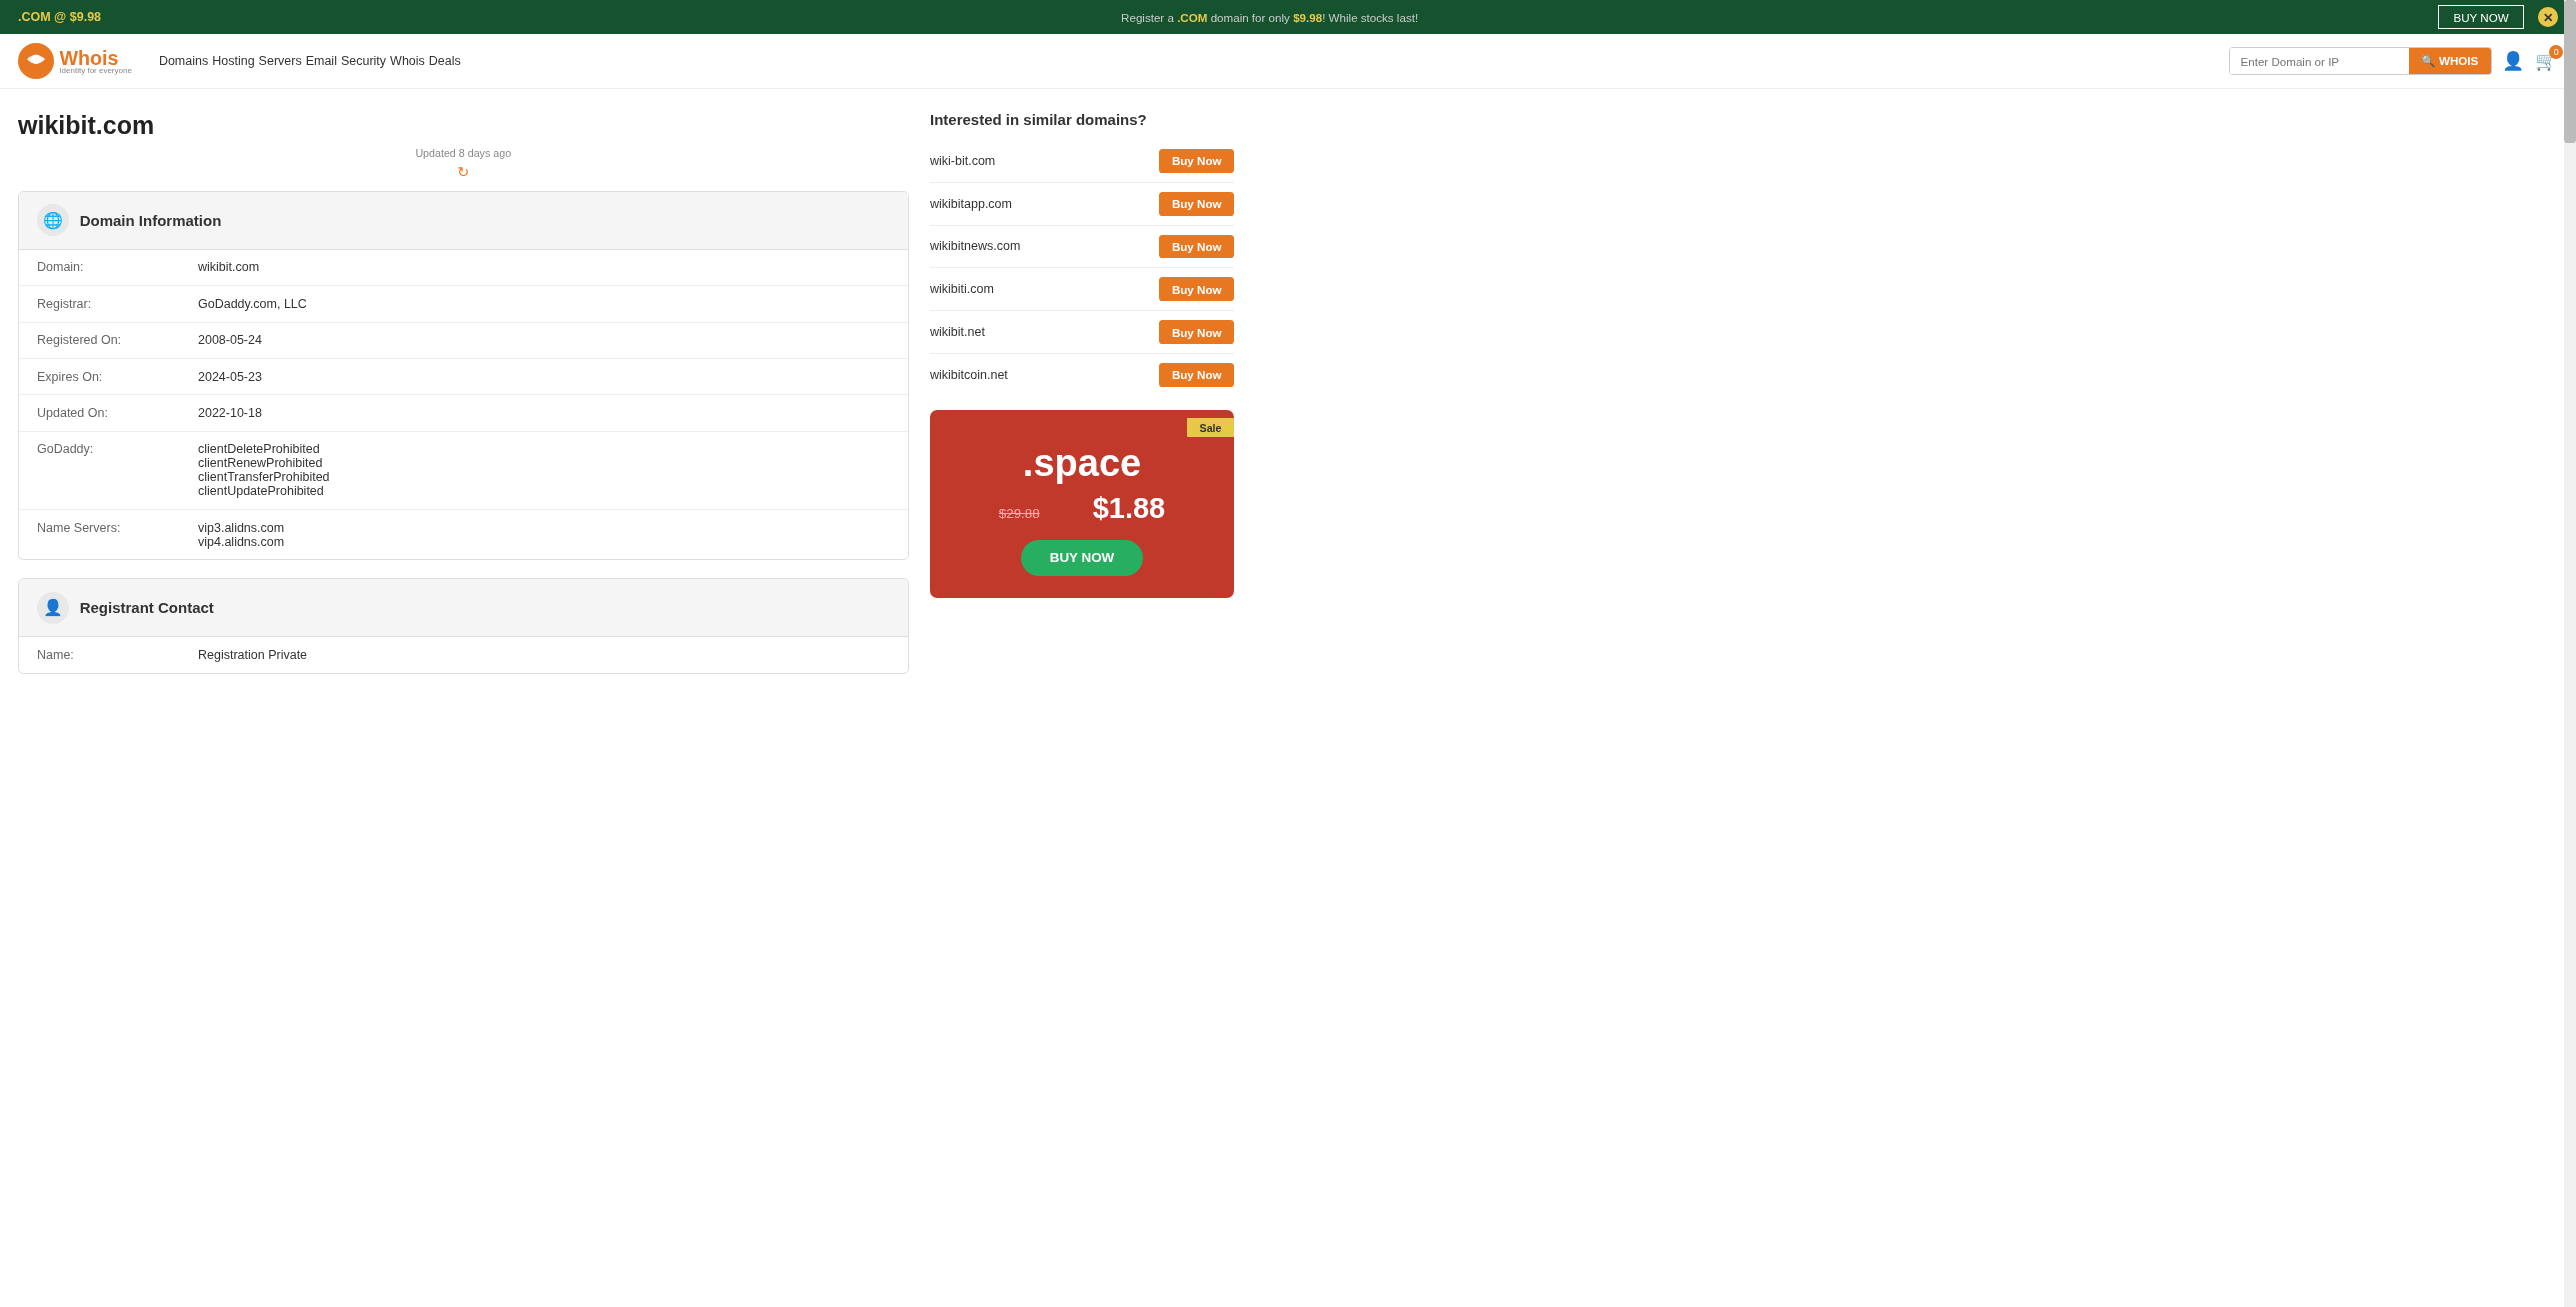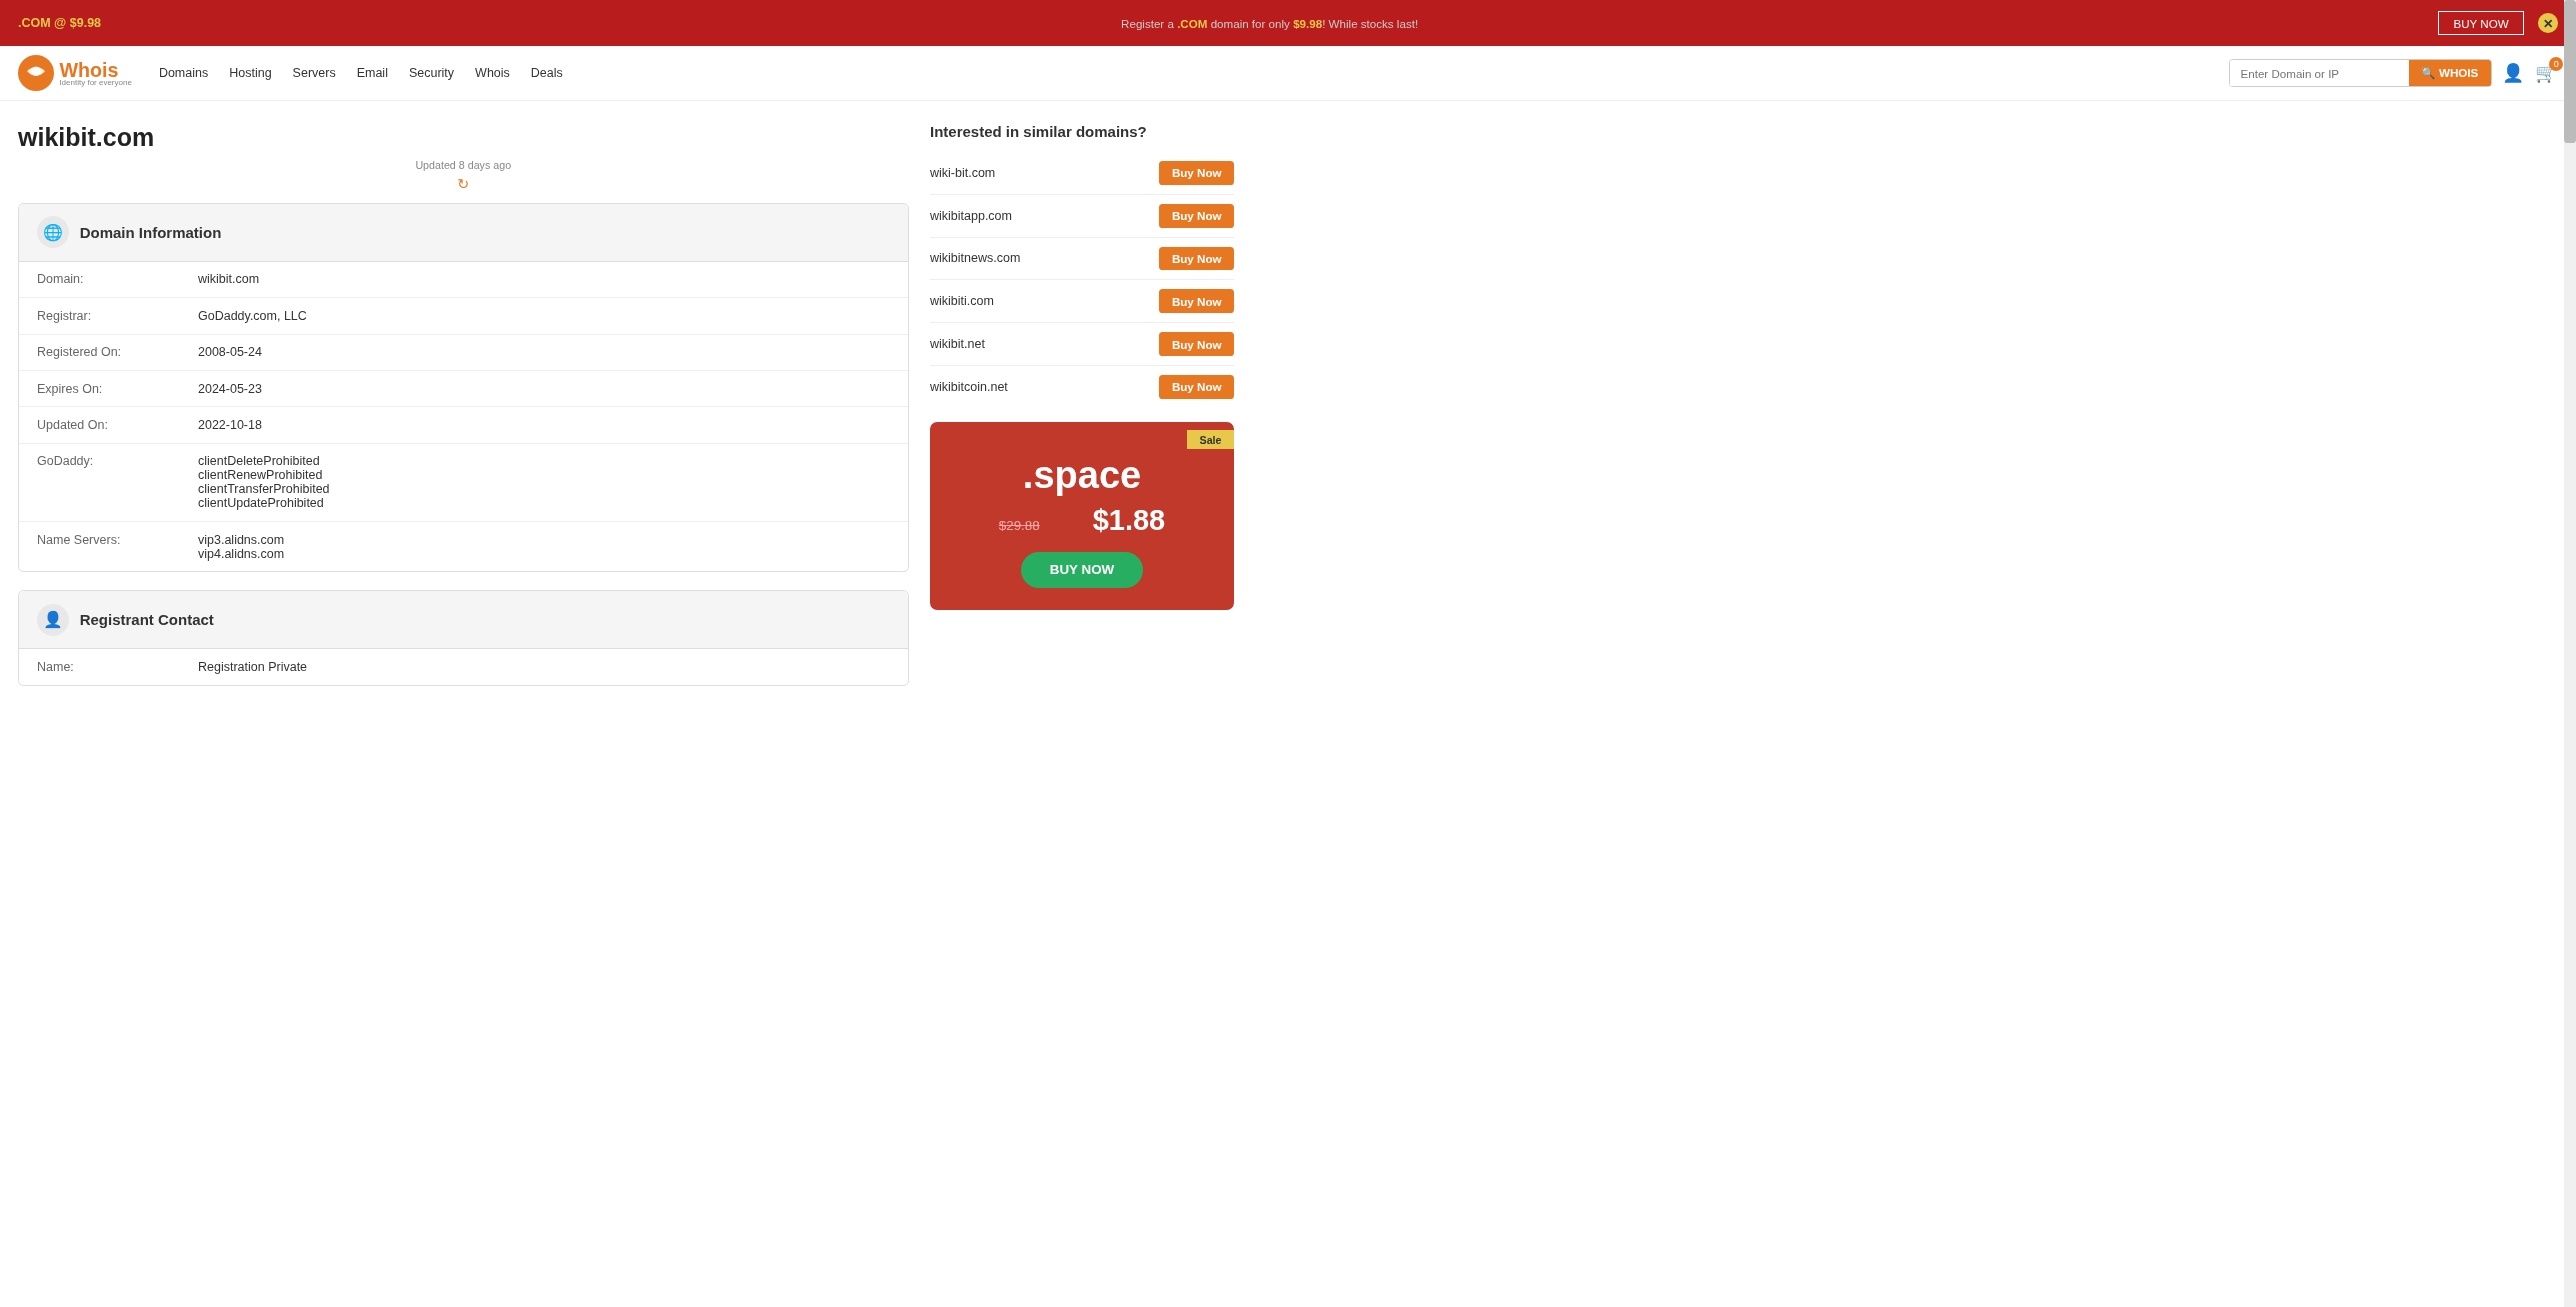--- a/index.html
+++ b/index.html
@@ -1,25 +1,25 @@
 <!DOCTYPE html>
 <html style="font-size:14.3px"><head>
   <meta charset="utf-8">
   <style>
     * { box-sizing: border-box; margin: 0; padding: 0; }
     body { font-family: Arial, sans-serif; font-size: 12.5px; color: #333; background: #fff; }
 
     
     .top-banner {
-      background: #b91c1c;
+      background: #14532d;
       color: #fff;
       display: flex;
       align-items: center;
       justify-content: space-between;
-      padding: 11px 18px;
+      padding: 5px 18px;
       font-size: 11.6px;
     }
     .top-banner .left-text { color: #e8c84a; font-weight: bold; font-size: 12.5px; }
     .top-banner .center-text { color: #ccc; font-size: 11.6px; }
     .top-banner .center-text .highlight { color: #e8c84a; font-weight: bold; }
     .top-banner .buy-now-btn {
       border: 0.9px solid #fff;
       color: #fff;
       background: transparent;
       padding: 4.5px 14.3px;
@@ -65,21 +65,21 @@
     }
     .logo-text {
       font-size: 19.7px;
       font-weight: bold;
       color: #e87722;
     }
     .logo-tagline { font-size: 8px; color: #888; display: block; margin-top: -3.6px; }
     .nav-links {
       display: flex;
       align-items: center;
-      gap: 21px;
+      gap: 4px;
       flex: 1;
     }
     .nav-links a {
       color: #333;
       text-decoration: none;
       font-size: 12.5px;
     }
     .search-area {
       display: flex;
       align-items: center;

